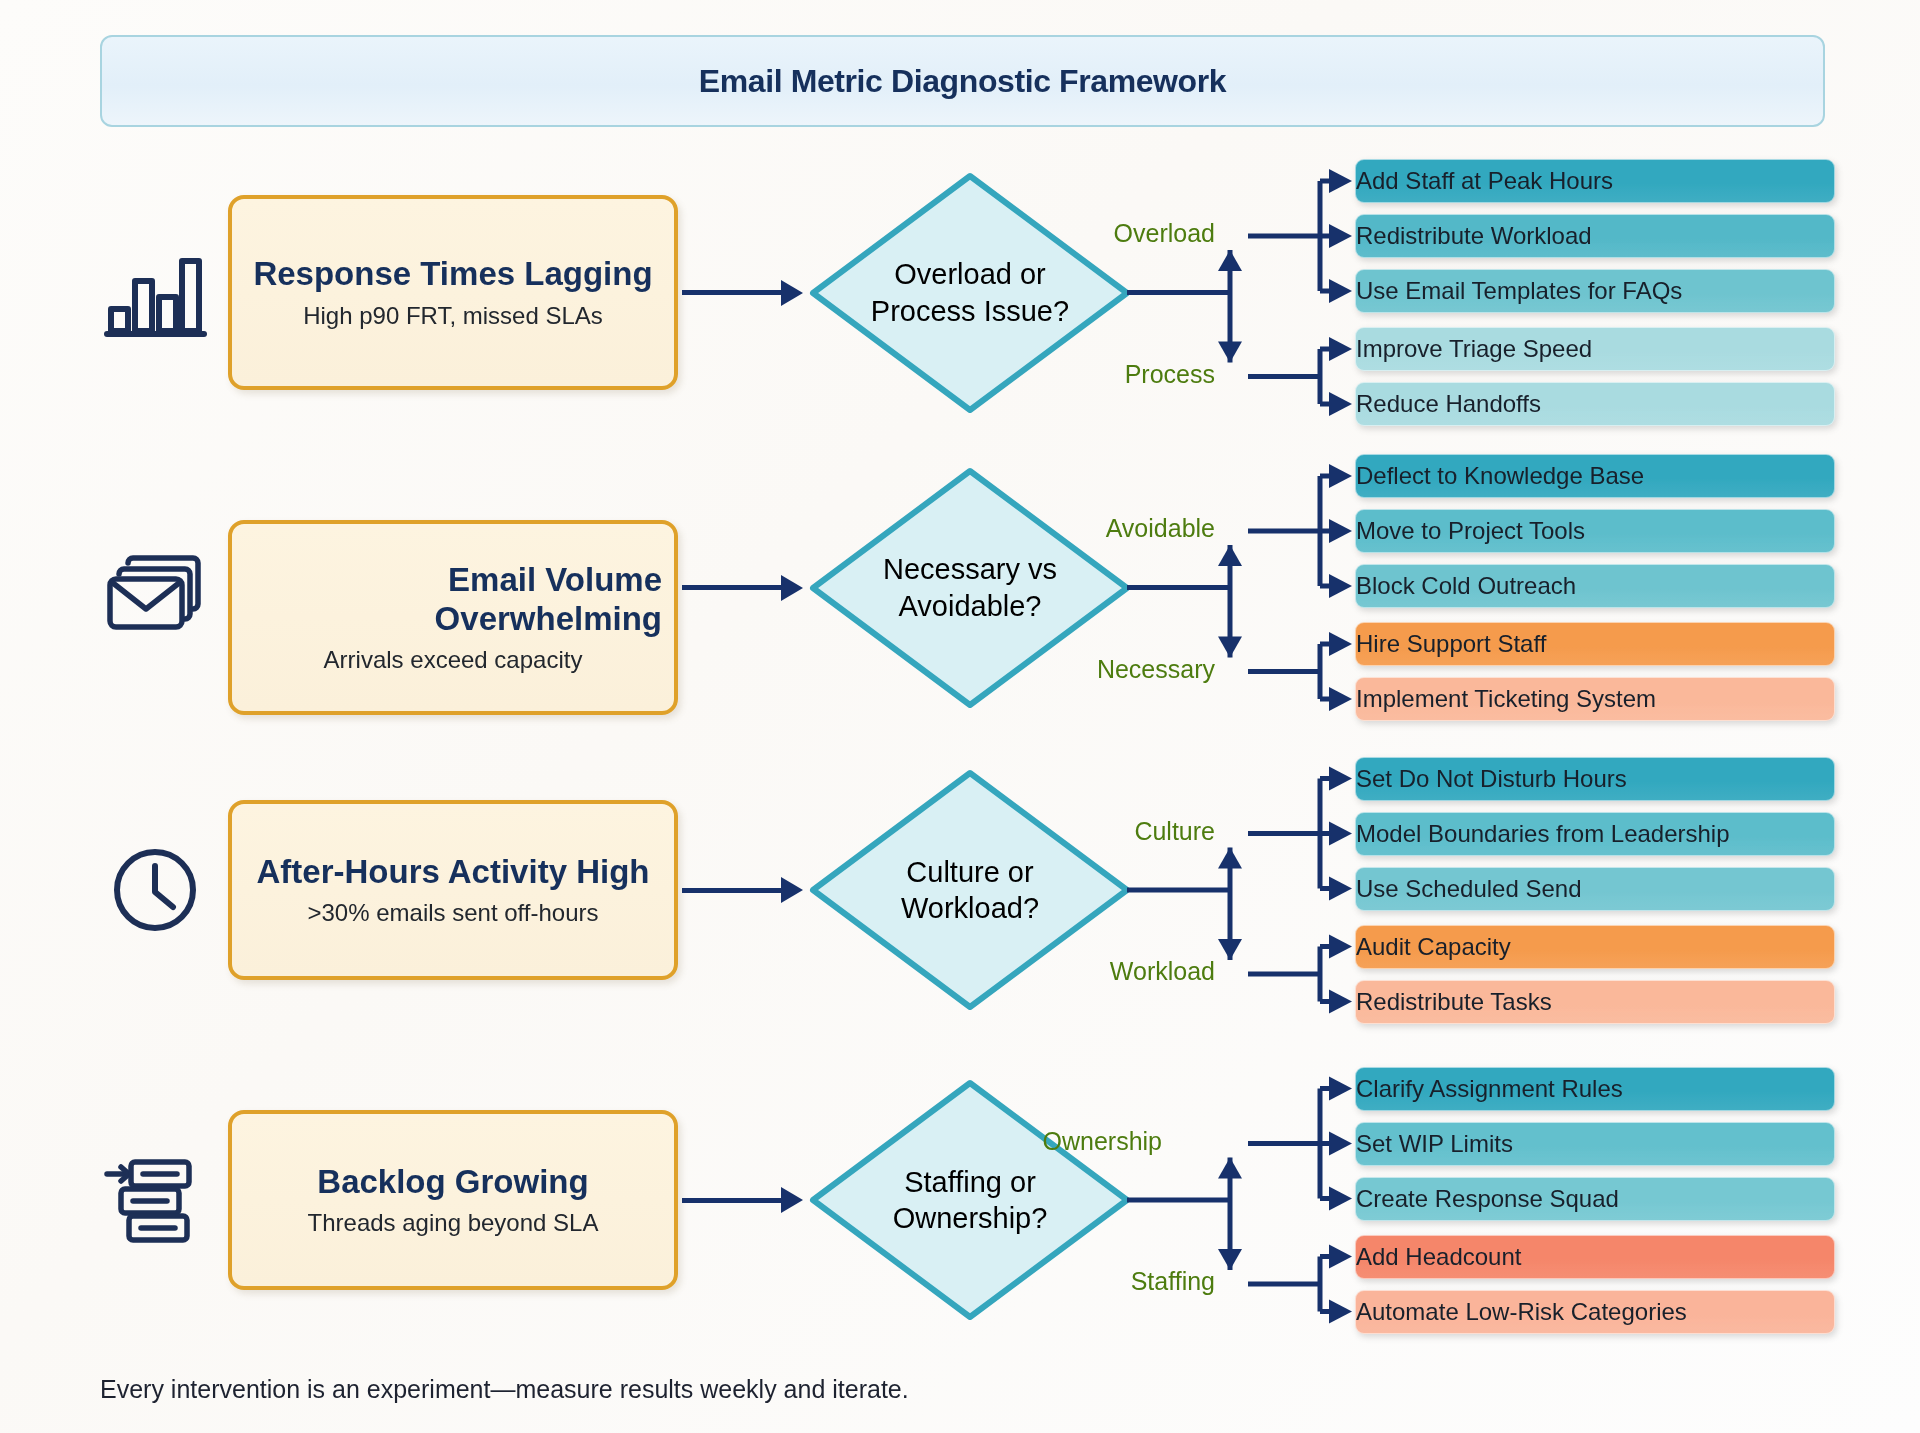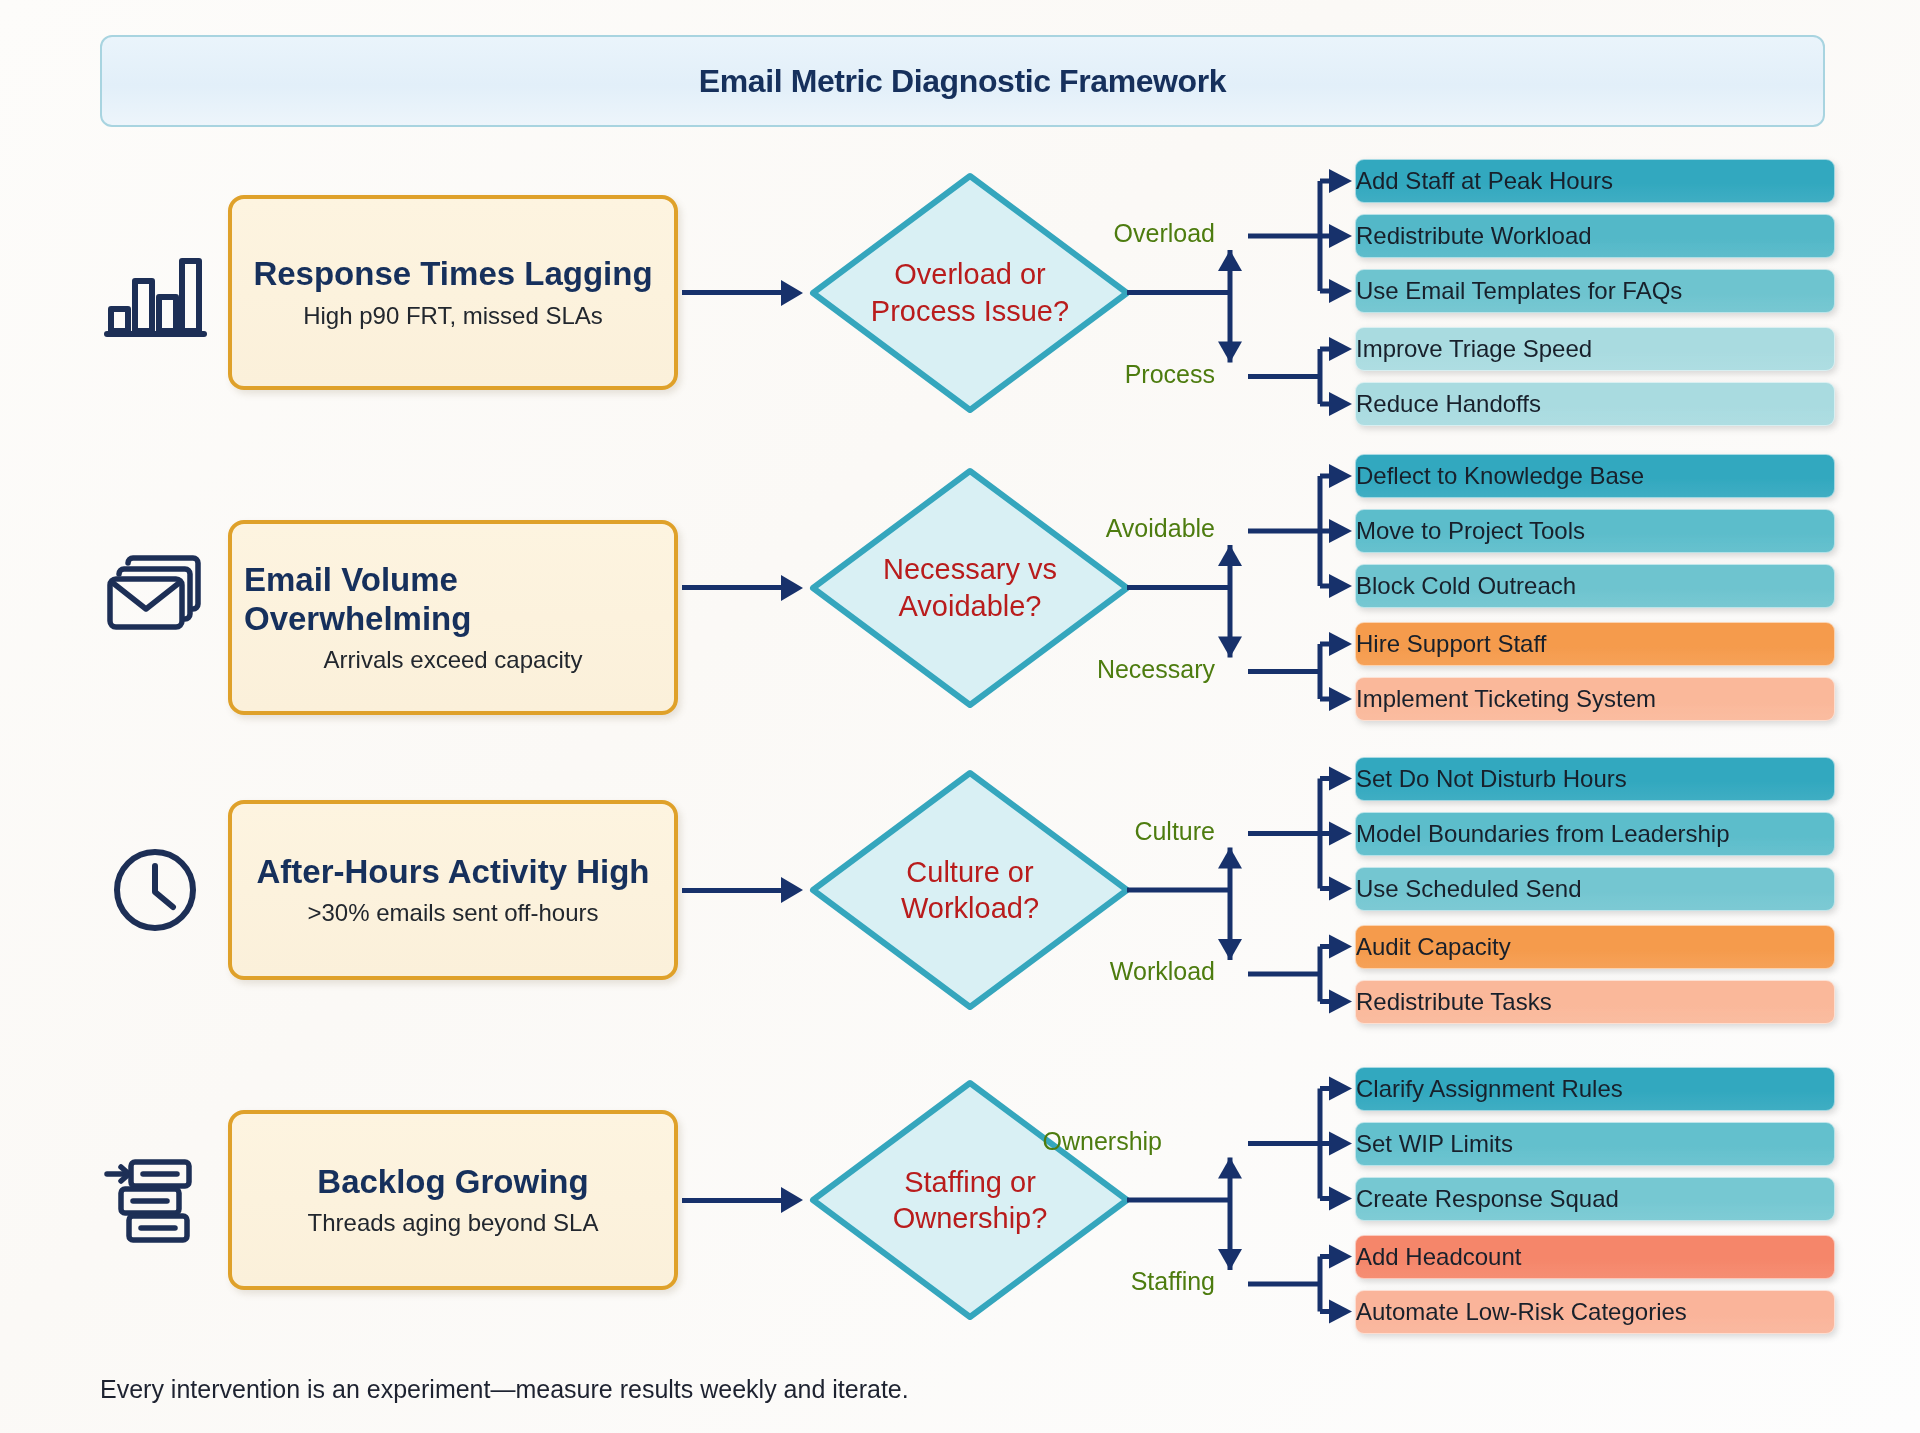--- a/index.html
+++ b/index.html
@@ -70,21 +70,21 @@
     display: flex;
     flex-direction: column;
     align-items: center;
     justify-content: center;
     padding: 14px 12px;
   }
   .problem-title {
     font-size: 33px;
     font-weight: bold;
     color: #16305c;
-    text-align: left;
+    text-align: right;
     line-height: 1.18;
   }
   .problem-sub {
     font-size: 24px;
     color: #22272e;
     text-align: center;
     margin-top: 8px;
   }
 
   
@@ -119,21 +119,21 @@
   }
   .diamond-label {
     position: absolute;
     left: 0; top: 0;
     width: 330px; height: 250px;
     display: flex;
     flex-direction: column;
     align-items: center;
     justify-content: center;
     font-size: 29px;
-    color: #b91c1c;
+    color: #000000;
     text-align: center;
     line-height: 1.25;
   }
 
   
   .connector {
     position: absolute;
     left: 0; top: 0;
     pointer-events: none;
   }

